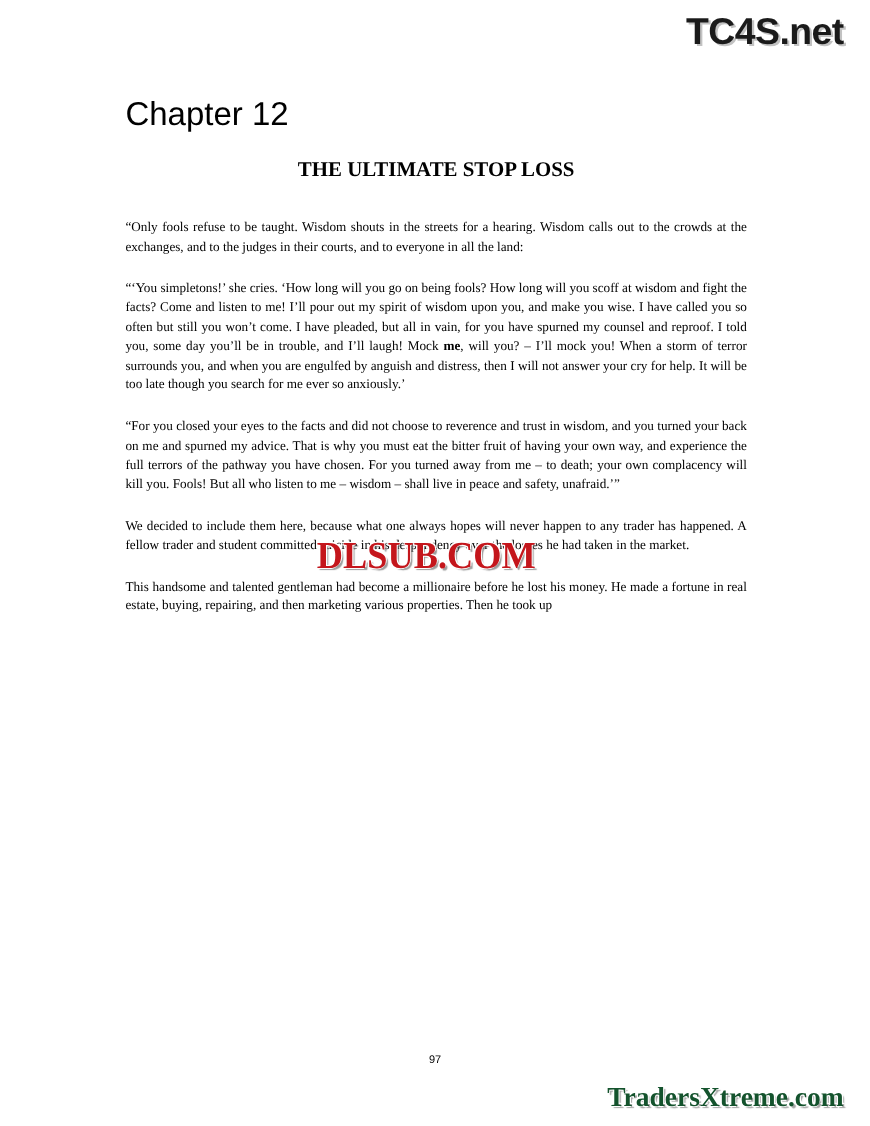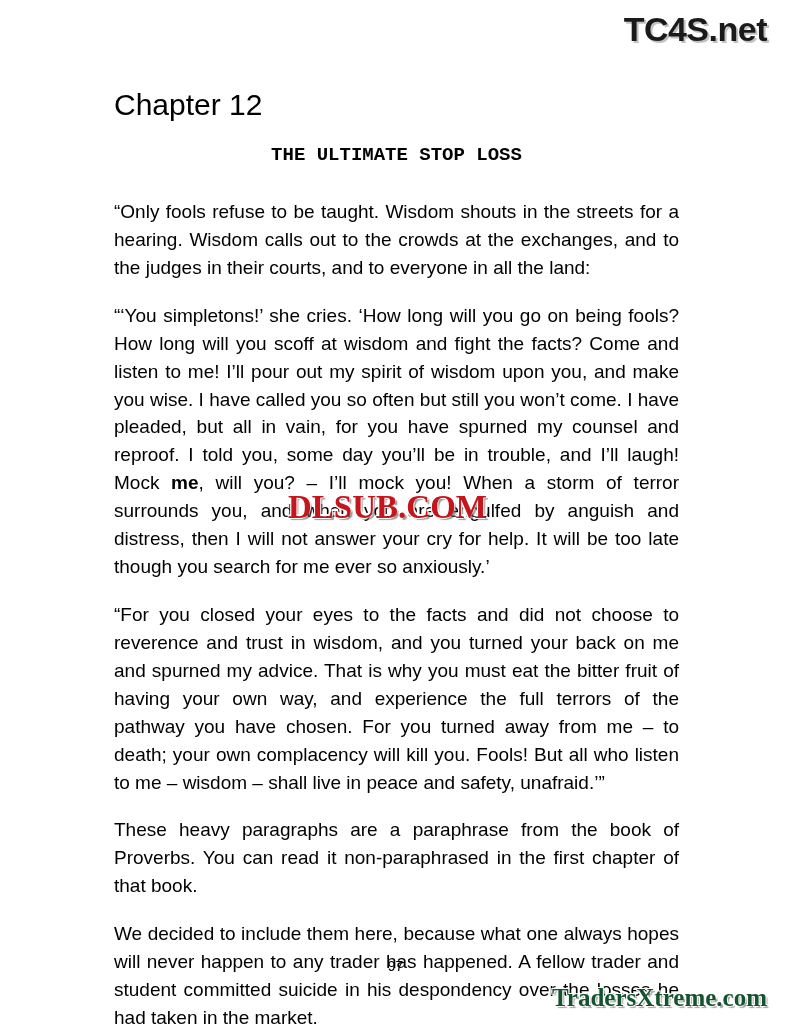--- a/index.html
+++ b/index.html
@@ -46,29 +46,29 @@
     font-size: 30px;
     font-weight: normal;
     margin: 0 0 22px 0;
     font-family: "Liberation Sans", sans-serif;
   }
   .chapter-subtitle {
     font-size: 19px;
     font-weight: bold;
     text-align: center;
     margin: 0 0 32px 0;
-    font-family: Liberation Mono, monospace;
+    font-family: Liberation Serif, serif;
   }
 
   p.body-par {
-    font-size: 19px;
+    font-size: 12px;
     line-height: 1.47;
     text-align: justify;
     margin: 0 0 20px 0;
-    font-family: Liberation Sans, sans-serif;
+    font-family: Liberation Serif, serif;
   }
   p.body-par:last-child { margin-bottom: 0; }
   .bold-word { font-weight: bold; }
 
   
   .watermark-center {
     position: absolute;
     left: 255px;
     top: 488px;
     width: 265px;
@@ -86,21 +86,21 @@
     transform: scaleY(1.05);
     pointer-events: none;
   }
 
   .page-number {
     position: absolute;
     left: 0;
     right: 0;
     top: 958px;
     text-align: center;
-    font-size: 14px;
+    font-size: 10px;
     font-family: "Liberation Sans", sans-serif;
   }
 
   .brand-bottom {
     position: absolute;
     right: 24px;
     bottom: 12px;
     font-family: "Liberation Serif", serif;
     font-size: 25px;
     font-weight: bold;
@@ -124,24 +124,24 @@
     <h1 class="chapter-title">Chapter 12</h1>
 
     <h2 class="chapter-subtitle">THE ULTIMATE STOP LOSS</h2>
 
     <p class="body-par">“Only fools refuse to be taught.  Wisdom shouts in the streets for a hearing.  Wisdom calls out to the crowds at the exchanges, and to the judges in their courts, and to everyone in all the land:</p>
 
     <p class="body-par"><span>“‘You simpletons!’ she cries.  ‘How long will you go on being fools?  How long will you scoff at wisdom and fight the facts?  Come and listen to me!  I’ll pour out my spirit of wisdom upon you, and make you wise.  I have called you so often but still you won’t come.  I have pleaded, but all in vain, for you have spurned my counsel and reproof.  I told you, some day you’ll be in trouble, and I’ll laugh!  Mock </span><span class="bold-word">me</span><span>, will you? – I’ll mock you!  When a storm of terror surrounds you, and when you are engulfed by anguish and distress, then I will not answer your cry for help.  It will be too late though you search for me ever so anxiously.’</span></p>
 
     <p class="body-par">“For you closed your eyes to the facts and did not choose to reverence and trust in wisdom, and you turned your back on me and spurned my advice.  That is why you must eat the bitter fruit of having your own way, and experience the full terrors of the pathway you have chosen.  For you turned away from me – to death; your own complacency will kill you.  Fools!  But all who listen to me – wisdom – shall live in peace and safety, unafraid.’”</p>
 
-    <p class="body-par">These heavy paragraphs are a paraphrase from the book of Proverbs.  You can read it non-paraphrased in the first chapter of that book.</p>
 
     <p class="body-par">We decided to include them here, because what one always hopes will never happen to any trader has happened.  A fellow trader and student committed suicide in his despondency over the losses he had taken in the market.</p>
 
+    <p class="body-par">This handsome and talented gentleman had become a millionaire before he lost his money.  He made a fortune in real estate, buying, repairing, and then marketing various properties.  Then he took up</p>
 
   </div>
 
   <div class="watermark-center">DLSUB.COM</div>
 
   <div class="page-number">97</div>
 
   <div class="brand-bottom">TradersXtreme.com</div>
 
 </div>

